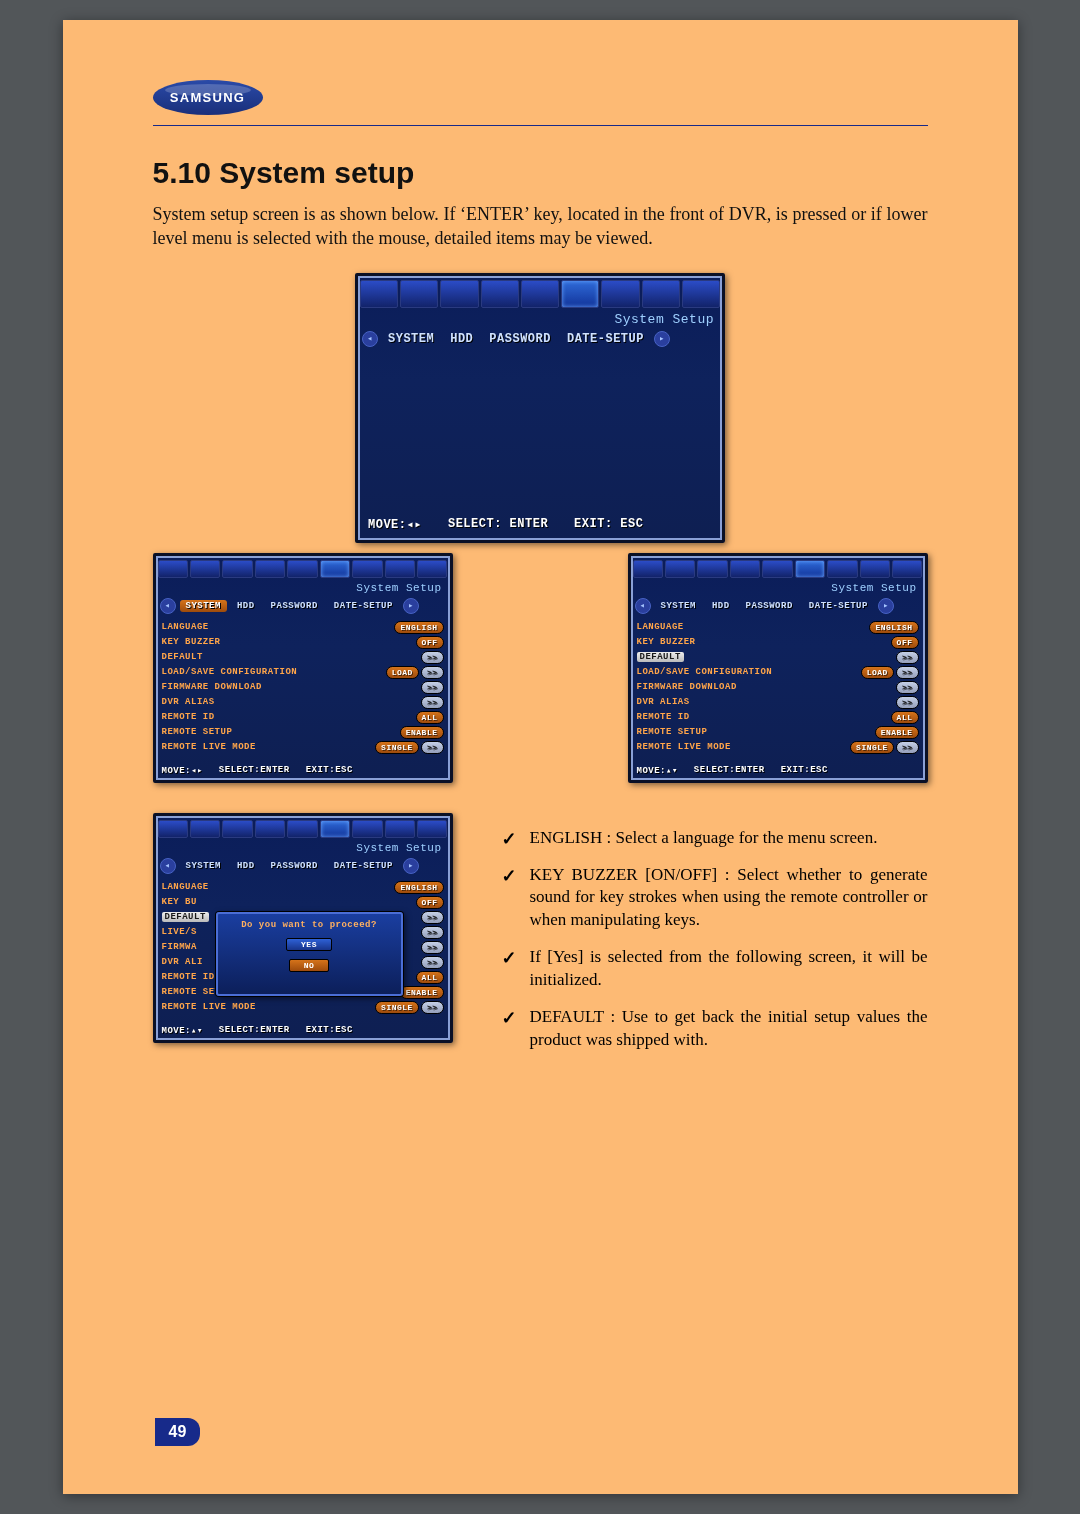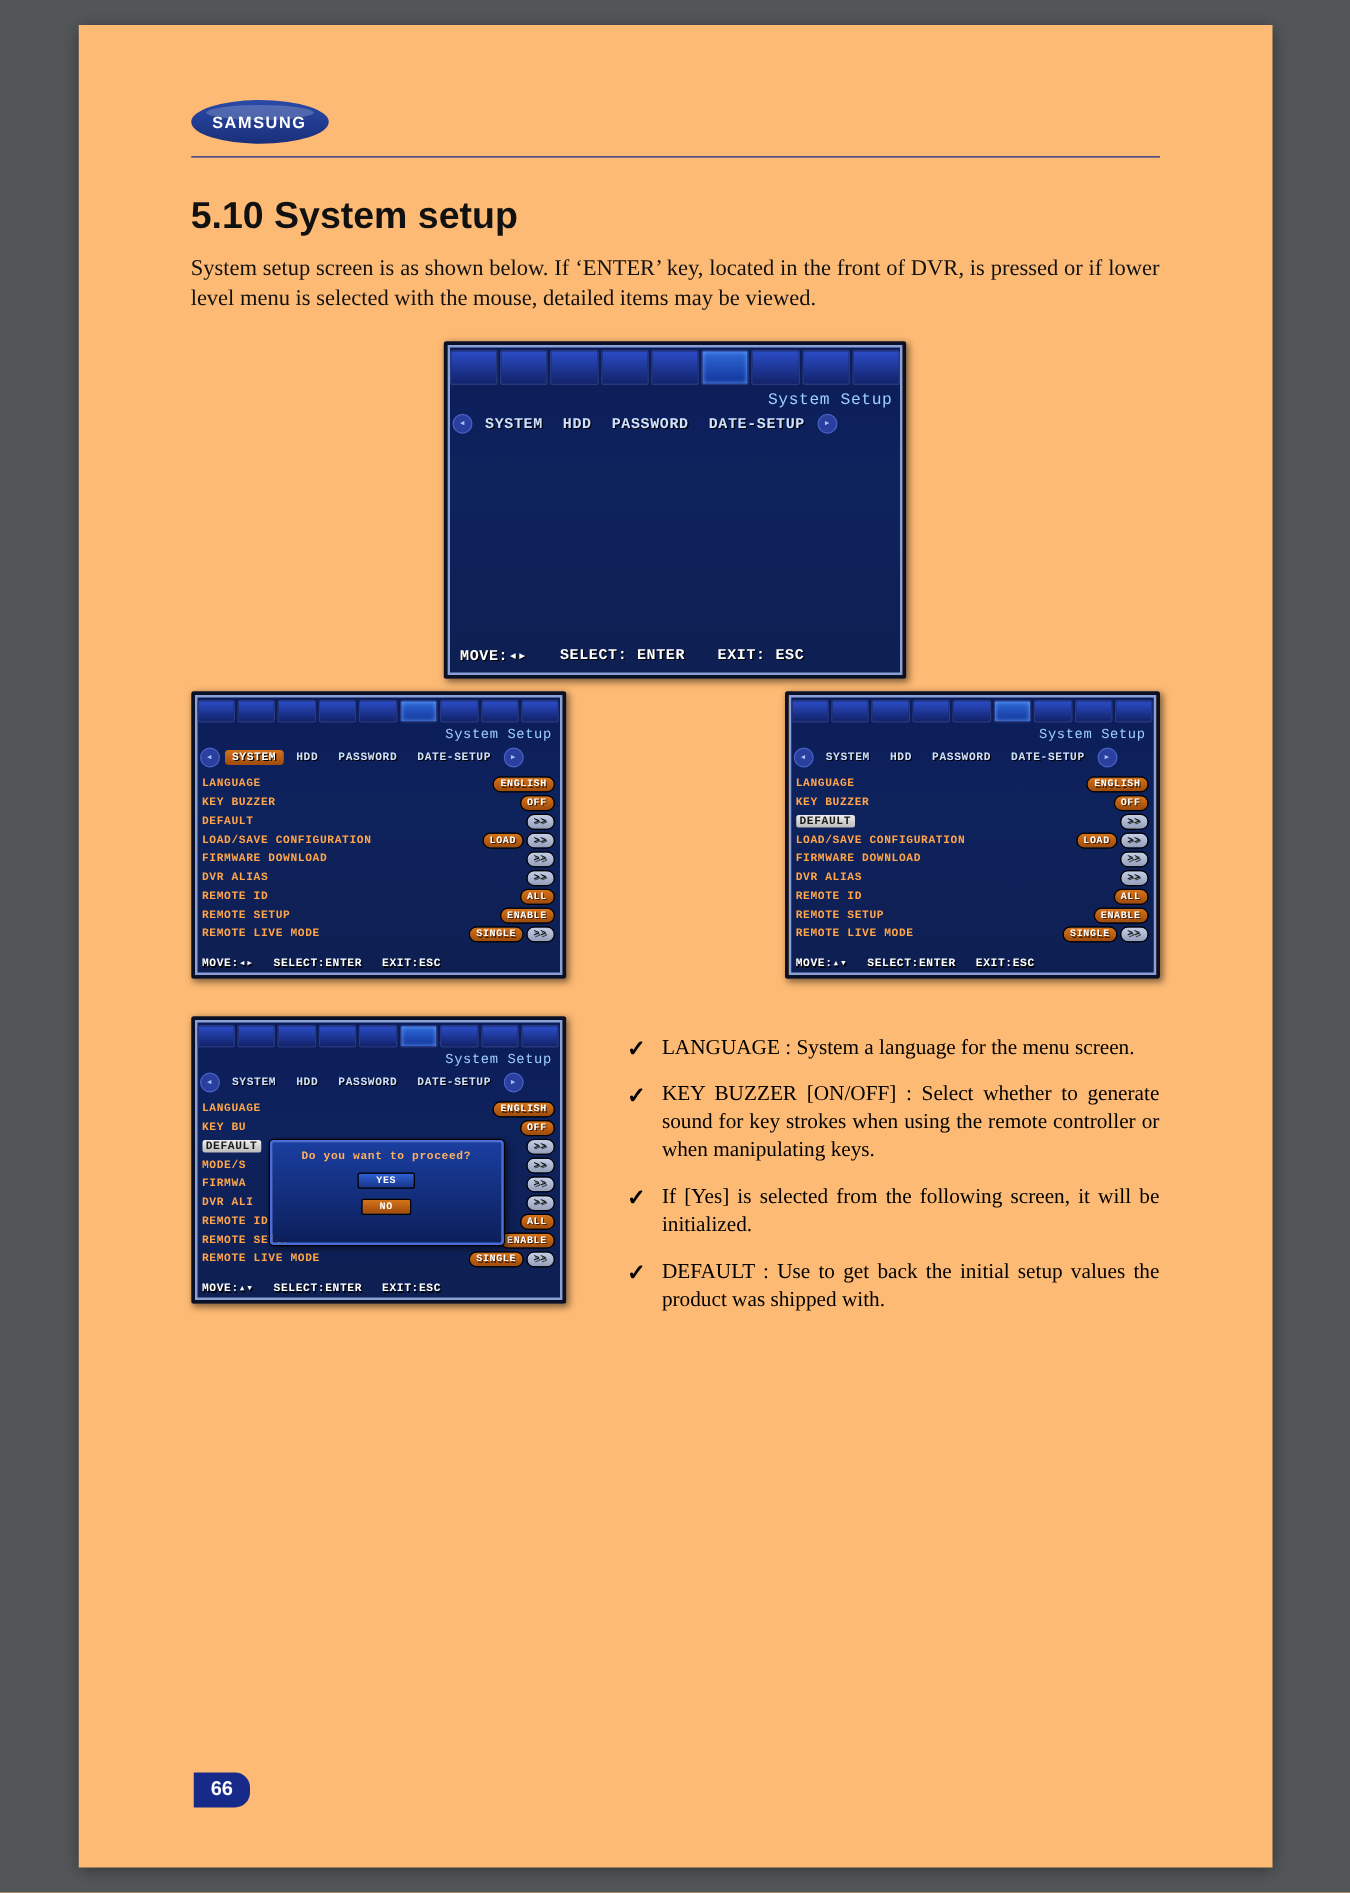--- a/index.html
+++ b/index.html
@@ -376,21 +376,21 @@
               <span>OFF</span>
             </span>
           </div>
         <div class="row">
             <span class="lab hi">DEFAULT</span>
             <span class="pill">
               <span class="arrow">&gt;&gt;</span>
             </span>
           </div>
         <div class="row">
-            <span class="lab">MODE/S</span>
+            <span class="lab">LIVE/S</span>
             <span class="pill">
               <span class="arrow">&gt;&gt;</span>
             </span>
           </div>
         <div class="row">
             <span class="lab">FIRMWA</span>
             <span class="pill">
               <span class="arrow">&gt;&gt;</span>
             </span>
           </div>
@@ -428,22 +428,22 @@
 
       <div class="overlay" style="left:60px;top:96px;width:175px;padding:6px 4px 18px;">
         <div style="color:#ffb060;font-weight:bold;margin-bottom:4px;">Do you want to proceed?</div>
         <div class="btn yes">YES</div><br>
         <div class="btn no">NO</div>
       </div>
     </div>
 
     <div class="right-col">
       <ul class="checks">
-        <li>LANGUAGE : System a language for the menu screen.</li>
+        <li>ENGLISH : Select a language for the menu screen.</li>
         <li>KEY BUZZER [ON/OFF] : Select whether to generate sound for key strokes when using the remote controller or when manipulating keys.</li>
         <li>If [Yes] is selected from the following screen, it will be initialized.</li>
         <li>DEFAULT : Use to get back the initial setup values the product was shipped with.</li>
       </ul>
     </div>
   </div>
 
-  <div class="pagenum">66</div>
+  <div class="pagenum">49</div>
 </div>
 
 </body></html>

